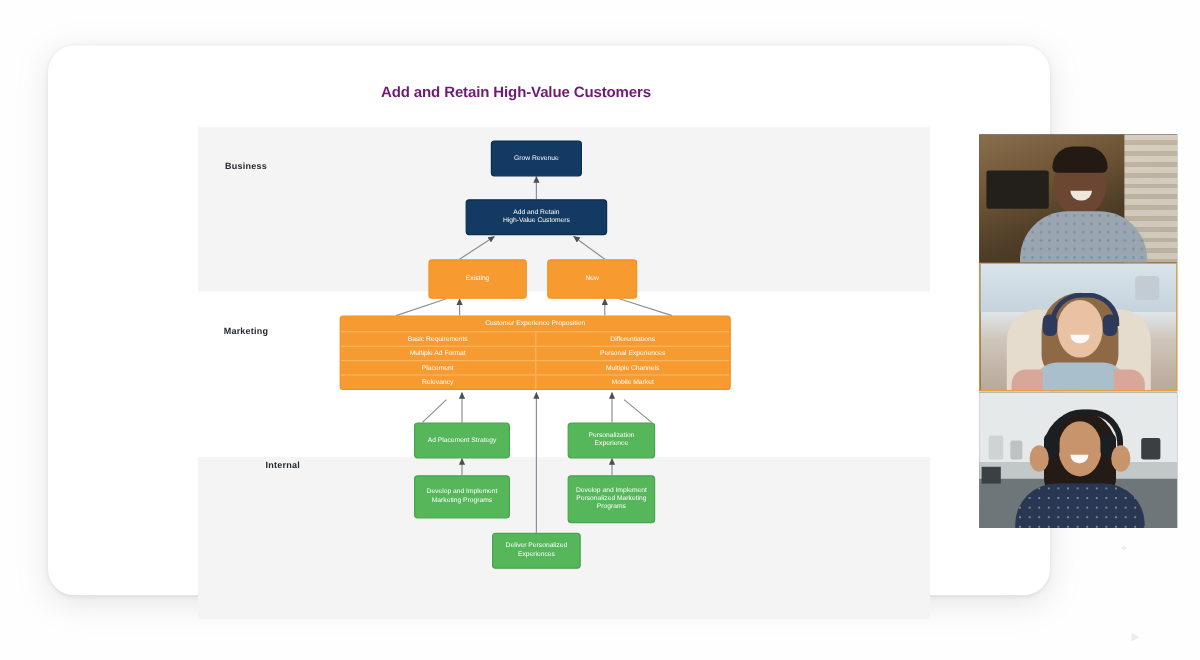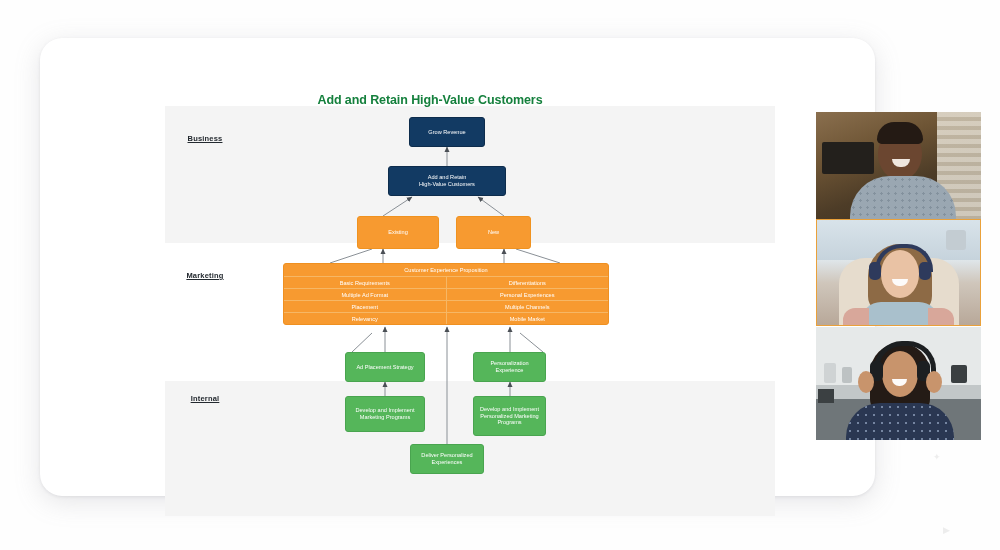--- a/index.html
+++ b/index.html
@@ -16,26 +16,26 @@
     background:#ffffff;border-radius:22px;
     box-shadow:0 6px 26px rgba(140,140,150,.22),0 1px 3px rgba(140,140,150,.18);
   }
   
   .lane{position:absolute;left:125px;width:610px;}
   #lane-business{top:68px;height:137px;background:#f4f4f4;}
   #lane-customer{top:205px;height:138px;background:#ffffff;}
   #lane-internal{top:343px;height:135px;background:#f4f4f4;}
   .lane-label{
     position:absolute;left:160px;width:90px;text-align:center;
-    font-size:7.5px;font-weight:bold;color:#23292f;letter-spacing:.2px;text-decoration:underline;
+    font-size:7.5px;font-weight:bold;color:#23292f;letter-spacing:.2px;
   }
   
   #chart-title{
-    position:absolute;left:125px;top:93px;width:610px;text-align:center;
-    font-size:12.5px;font-weight:bold;color:#15803d;letter-spacing:-.1px;
+    position:absolute;left:125px;top:70px;width:610px;text-align:center;
+    font-size:12.5px;font-weight:bold;color:#701a75;letter-spacing:-.1px;
   }
   
   .node{
     position:absolute;box-sizing:border-box;
     display:flex;align-items:center;justify-content:center;text-align:center;
     color:#ffffff;line-height:1.25;border-radius:3px;
     font-size:5.6px;padding:2px 3px;
   }
   .navy{background:#123a63;border:1px solid #0d2c4c;}
   .orange{background:#f79a30;border:1px solid #f0921f;}
@@ -77,21 +77,21 @@
   <div id="card">
 
     <div class="lane" id="lane-business"></div>
     <div class="lane" id="lane-customer"></div>
     <div class="lane" id="lane-internal"></div>
 
   </div>
 
   <div class="lane-label" style="top:134px;">Business</div>
   <div class="lane-label" style="top:271px;">Marketing</div>
-  <div class="lane-label" style="top:394px;">Internal</div>
+  <div class="lane-label" style="top:383px;text-align:right;">Internal</div>
 
   <div id="chart-title">Add and Retain High-Value Customers</div>
 
   <svg id="connectors">
     <defs>
       <marker id="ah" markerWidth="7" markerHeight="7" refX="5.2" refY="2.6" orient="auto">
         <path d="M0,0 L5.6,2.6 L0,5.2 Z" fill="#4a4f55"></path>
       </marker>
     </defs>
     <g stroke="#8a9096" stroke-width="1" fill="none" marker-end="url(#ah)">

